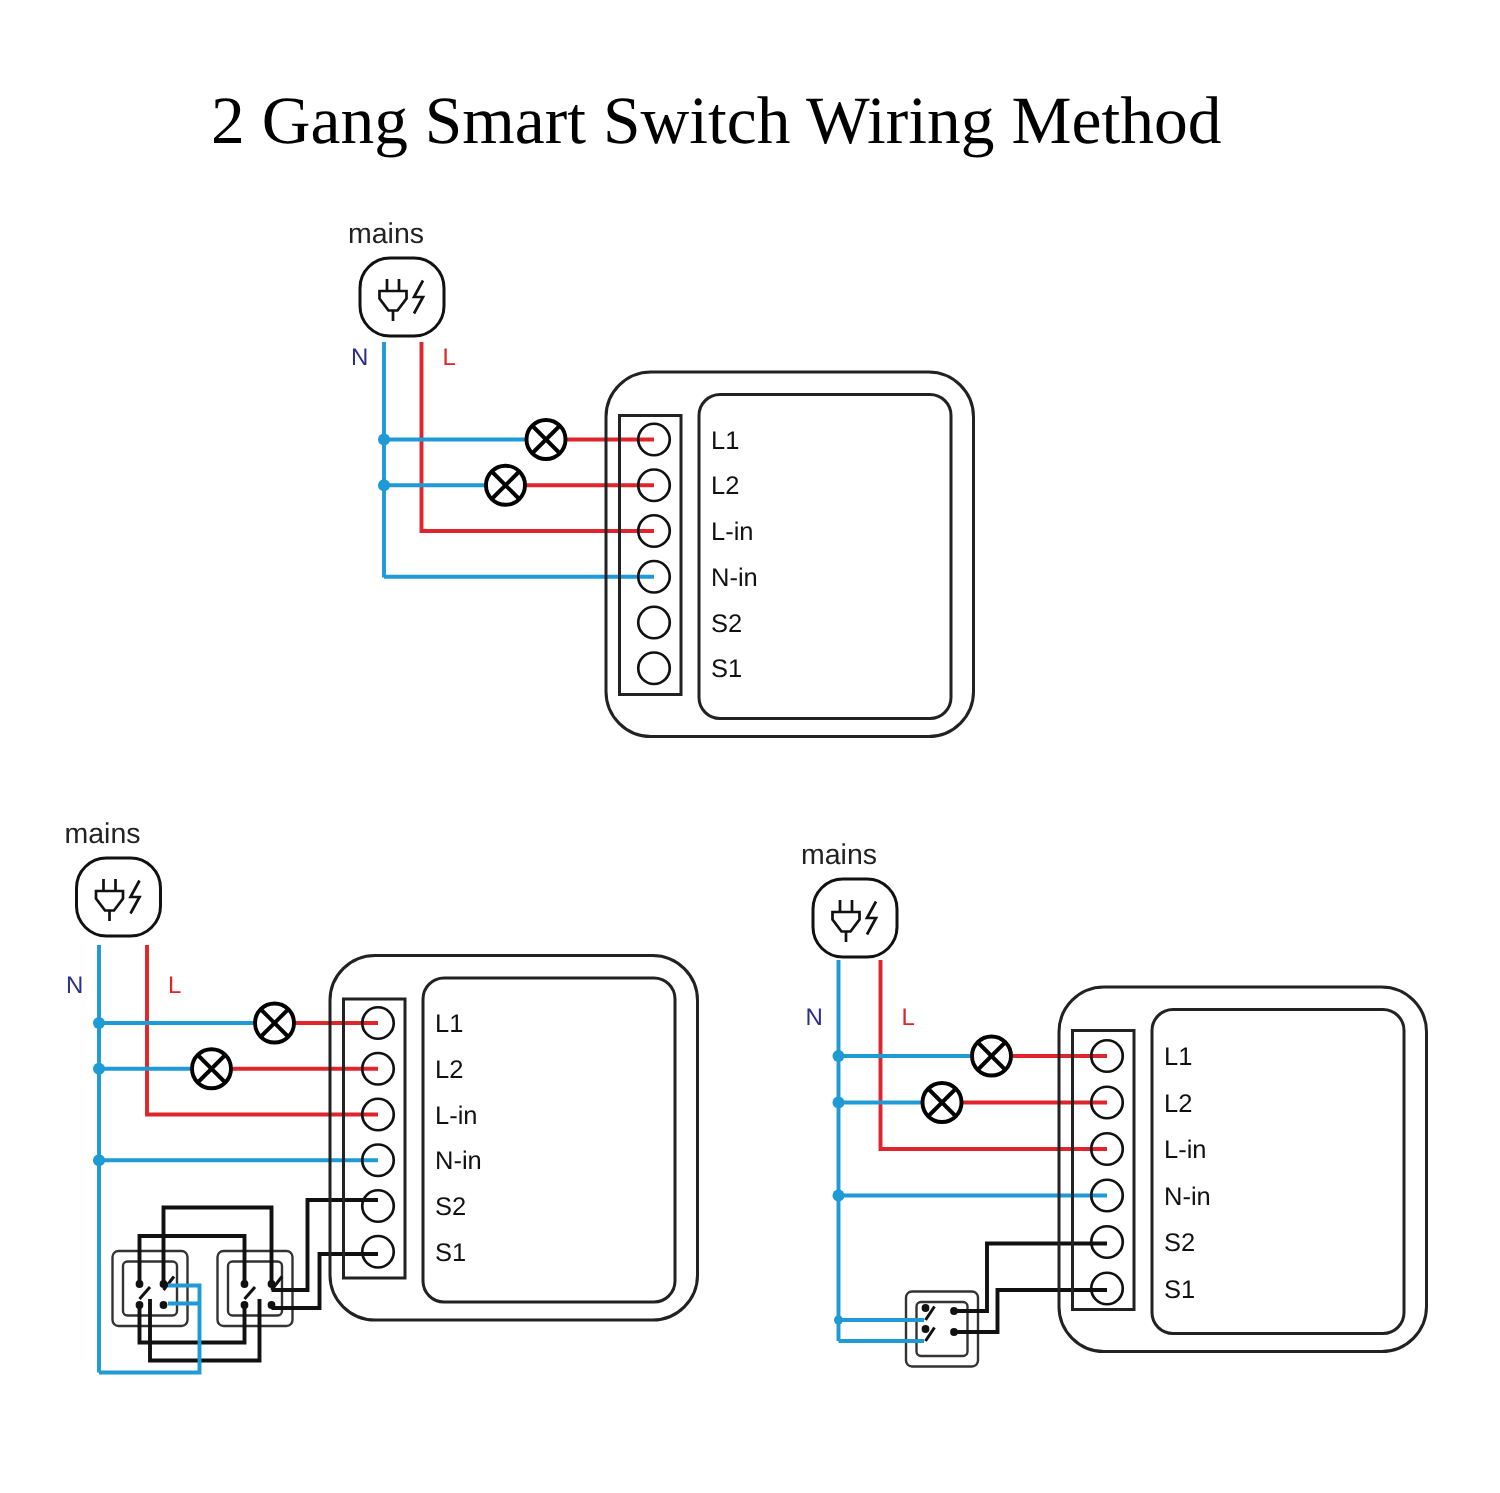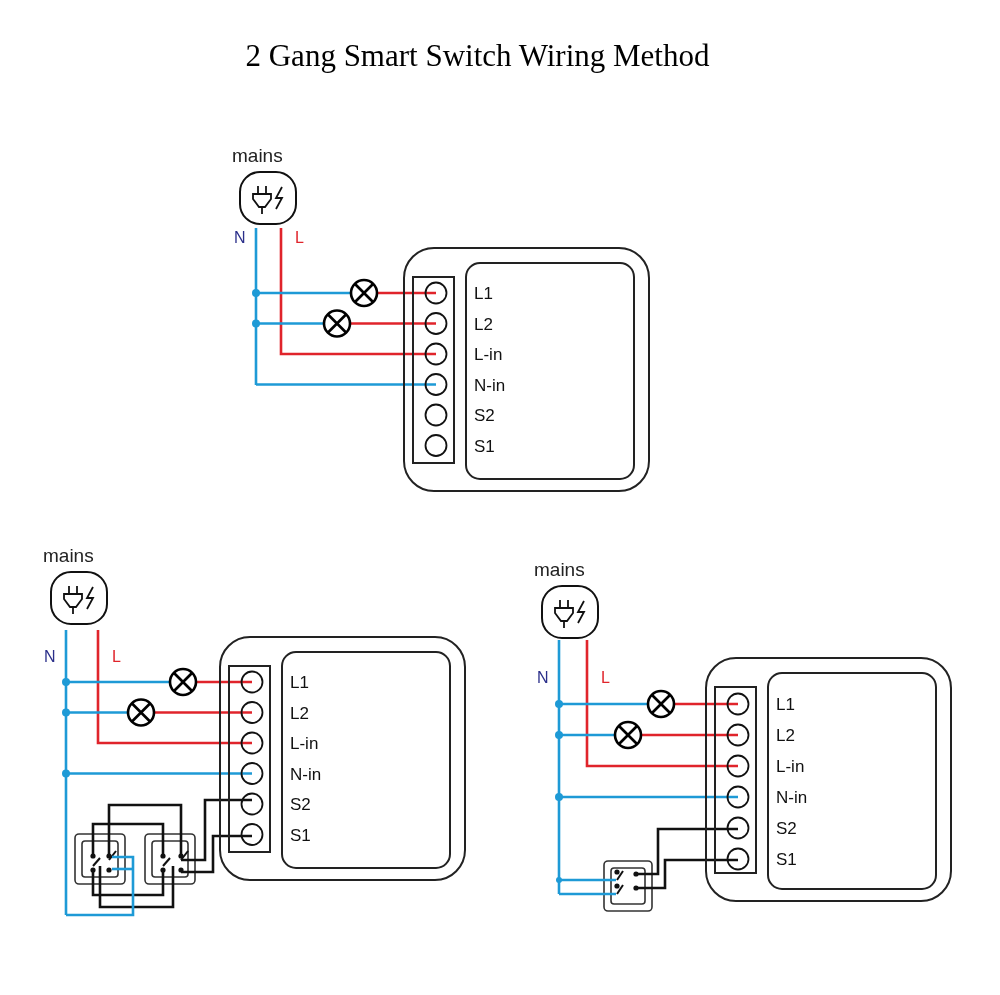--- a/index.html
+++ b/index.html
@@ -1,20 +1,20 @@
 <!DOCTYPE html>
 <html><head>
   <meta charset="utf-8">
   <style>
     html, body { margin: 0; padding: 0; background: #ffffff; }
     body { width: 1000px; height: 995px; position: relative; overflow: hidden; }
     #title {
-      position: absolute; left: 0; top: 38px; width: 955px; text-align: center;
+      position: absolute; left: 0; top: 54px; width: 955px; text-align: center;
       font-family: "Liberation Serif", "DejaVu Serif", serif;
-      font-size: 31px; color: #000; letter-spacing: 0px;
+      font-size: 45px; color: #000; letter-spacing: 0px;
     }
     svg#canvas { position: absolute; left: 0; top: 0; }
     .mains-label { font-family: "Liberation Sans", "DejaVu Sans", sans-serif; font-size: 19px; fill: #222; }
     .nl-label { font-family: "Liberation Sans", "DejaVu Sans", sans-serif; font-size: 16px; }
     .term-label { font-family: "Liberation Sans", "DejaVu Sans", sans-serif; font-size: 17px; fill: #111; }
   </style>
 </head>
 <body>
 
 <div id="title">2 Gang Smart Switch Wiring Method</div>

